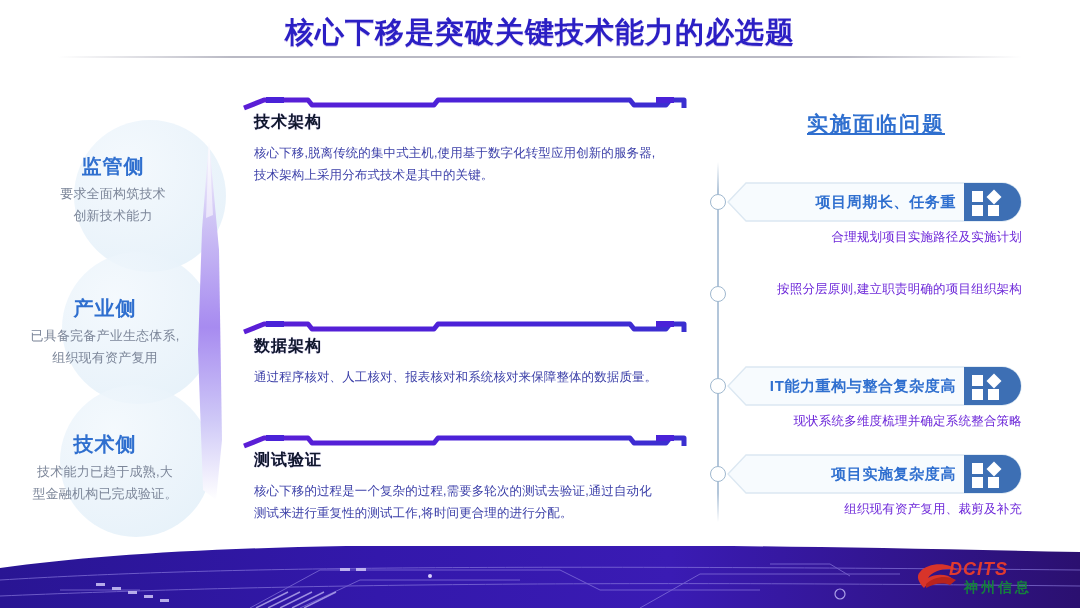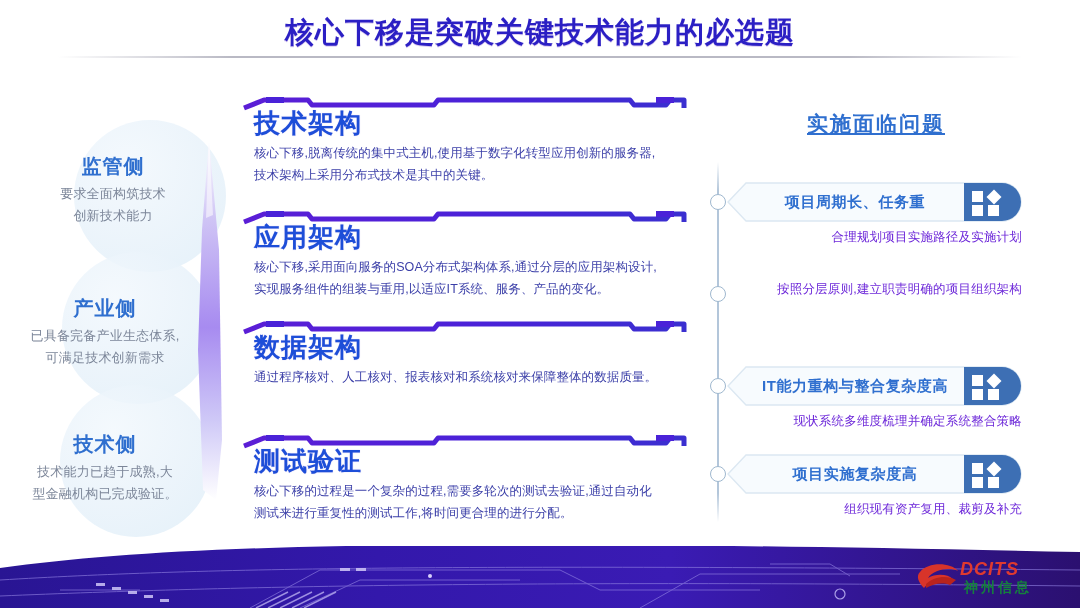--- a/index.html
+++ b/index.html
@@ -48,23 +48,24 @@
 
   
   .cards{position:absolute;left:238px;top:96px;width:452px;height:452px;}
   .card{
     position:absolute;left:0;width:452px;
     background:#ffffff;
   }
   .card .frame{position:absolute;inset:0;}
   .card-body{position:absolute;left:16px;right:14px;top:12px;}
   .card-h{
-    font-size:26px;font-weight:bold;color:#1d4ed8;letter-spacing:1px;
+    font-size:16px;font-weight:bold;color:#0f172a;letter-spacing:1px;
     line-height:30px;margin-bottom:4px;
     text-shadow:0 0 1px rgba(74,34,216,.35);
+    font-family:Liberation Mono, monospace;
   }
   .card-p{
     font-size:12.5px;color:#3b3fa8;line-height:22px;letter-spacing:.1px;
   }
   .c1{top:0;height:110px;}
   .c2{top:114px;height:106px;}
   .c3{top:224px;height:110px;}
   .c4{top:338px;height:114px;}
 
   
@@ -80,38 +81,38 @@
   .tl-dot{
     position:absolute;left:10px;width:16px;height:16px;border-radius:50%;
     background:#ffffff;border:1.6px solid #9fb8cf;box-sizing:border-box;
   }
   .tl-item{position:absolute;left:26px;width:320px;}
   .pill{
     position:relative;height:40px;width:296px;margin-left:0;
   }
   .pill-label{
     position:absolute;left:28px;top:0;height:40px;line-height:40px;right:58px;
-    text-align:center;font-size:15px;font-weight:bold;color:#2f6fcf;
+    text-align:right;font-size:15px;font-weight:bold;color:#2f6fcf;
     letter-spacing:.6px;padding-right:8px;white-space:nowrap;
   }
   .pill-icon{
     position:absolute;right:0;top:0;width:58px;height:40px;
   }
   .tl-sub{
     margin-top:7px;text-align:right;width:296px;
     font-size:12.5px;color:#6d28d9;letter-spacing:.2px;
   }
 
   
   .footer{position:absolute;left:0;bottom:0;width:1080px;height:62px;overflow:hidden;}
   .logo{
     position:absolute;right:16px;bottom:8px;width:150px;height:42px;
   }
   .logo-txt{
-    position:absolute;left:46px;top:1px;font-size:18px;font-weight:bold;
+    position:absolute;left:35px;top:1px;font-size:18px;font-weight:bold;
     color:#e03a2f;letter-spacing:1px;font-style:italic;
   }
   .logo-cn{
     position:absolute;left:50px;top:21px;font-size:14px;font-weight:bold;
     color:#15803d;letter-spacing:3px;
   }
 </style>
 </head>
 <body>
 
@@ -129,21 +130,21 @@
 
     <div class="sb-item sb-i1">
       <div class="sb-h">监管侧</div>
       <div class="sb-p">要求全面构筑技术</div>
       <div class="sb-p">创新技术能力</div>
     </div>
 
     <div class="sb-item sb-i2">
       <div class="sb-h">产业侧</div>
       <div class="sb-p">已具备完备产业生态体系,</div>
-      <div class="sb-p">可满足技术创新需求</div>
+      <div class="sb-p">组织现有资产复用</div>
     </div>
 
     <div class="sb-item sb-i3">
       <div class="sb-h">技术侧</div>
       <div class="sb-p">技术能力已趋于成熟,大</div>
       <div class="sb-p">型金融机构已完成验证。</div>
     </div>
   </div>
 
   <div class="spear">
@@ -185,36 +186,20 @@
           <rect x="418" y="1" width="18" height="6" fill="#4a22d8"></rect>
         </svg>
       </div>
       <div class="card-body">
         <div class="card-h">技术架构</div>
         <div class="card-p">核心下移,脱离传统的集中式主机,使用基于数字化转型应用创新的服务器,</div>
         <div class="card-p">技术架构上采用分布式技术是其中的关键。</div>
       </div>
     </div>
 
-    <div class="card c2">
-      <div class="frame">
-        <svg width="452" height="106" viewBox="0 0 452 106" preserveAspectRatio="none">
-          <path d="M6 12 L6 100" stroke="url(#sd1)" stroke-width="3.2" fill="none"></path>
-          <path d="M446 12 L446 100" stroke="url(#sd1)" stroke-width="3.2" fill="none"></path>
-          <path d="M6 12 L26 4 L70 4 L74 9 L196 9 L200 4 L392 4 L396 9 L428 9 L432 4 L446 4 L446 12" stroke="url(#fr1)" stroke-width="5" fill="none" stroke-linejoin="round"></path>
-          <rect x="28" y="1" width="18" height="6" fill="#4a22d8"></rect>
-          <rect x="418" y="1" width="18" height="6" fill="#4a22d8"></rect>
-        </svg>
-      </div>
-      <div class="card-body">
-        <div class="card-h">应用架构</div>
-        <div class="card-p">核心下移,采用面向服务的SOA分布式架构体系,通过分层的应用架构设计,</div>
-        <div class="card-p">实现服务组件的组装与重用,以适应IT系统、服务、产品的变化。</div>
-      </div>
-    </div>
 
     <div class="card c3">
       <div class="frame">
         <svg width="452" height="110" viewBox="0 0 452 110" preserveAspectRatio="none">
           <path d="M6 12 L6 104" stroke="url(#sd1)" stroke-width="3.2" fill="none"></path>
           <path d="M446 12 L446 104" stroke="url(#sd1)" stroke-width="3.2" fill="none"></path>
           <path d="M6 12 L26 4 L70 4 L74 9 L196 9 L200 4 L392 4 L396 9 L428 9 L432 4 L446 4 L446 12" stroke="url(#fr1)" stroke-width="5" fill="none" stroke-linejoin="round"></path>
           <rect x="28" y="1" width="18" height="6" fill="#4a22d8"></rect>
           <rect x="418" y="1" width="18" height="6" fill="#4a22d8"></rect>
         </svg>

